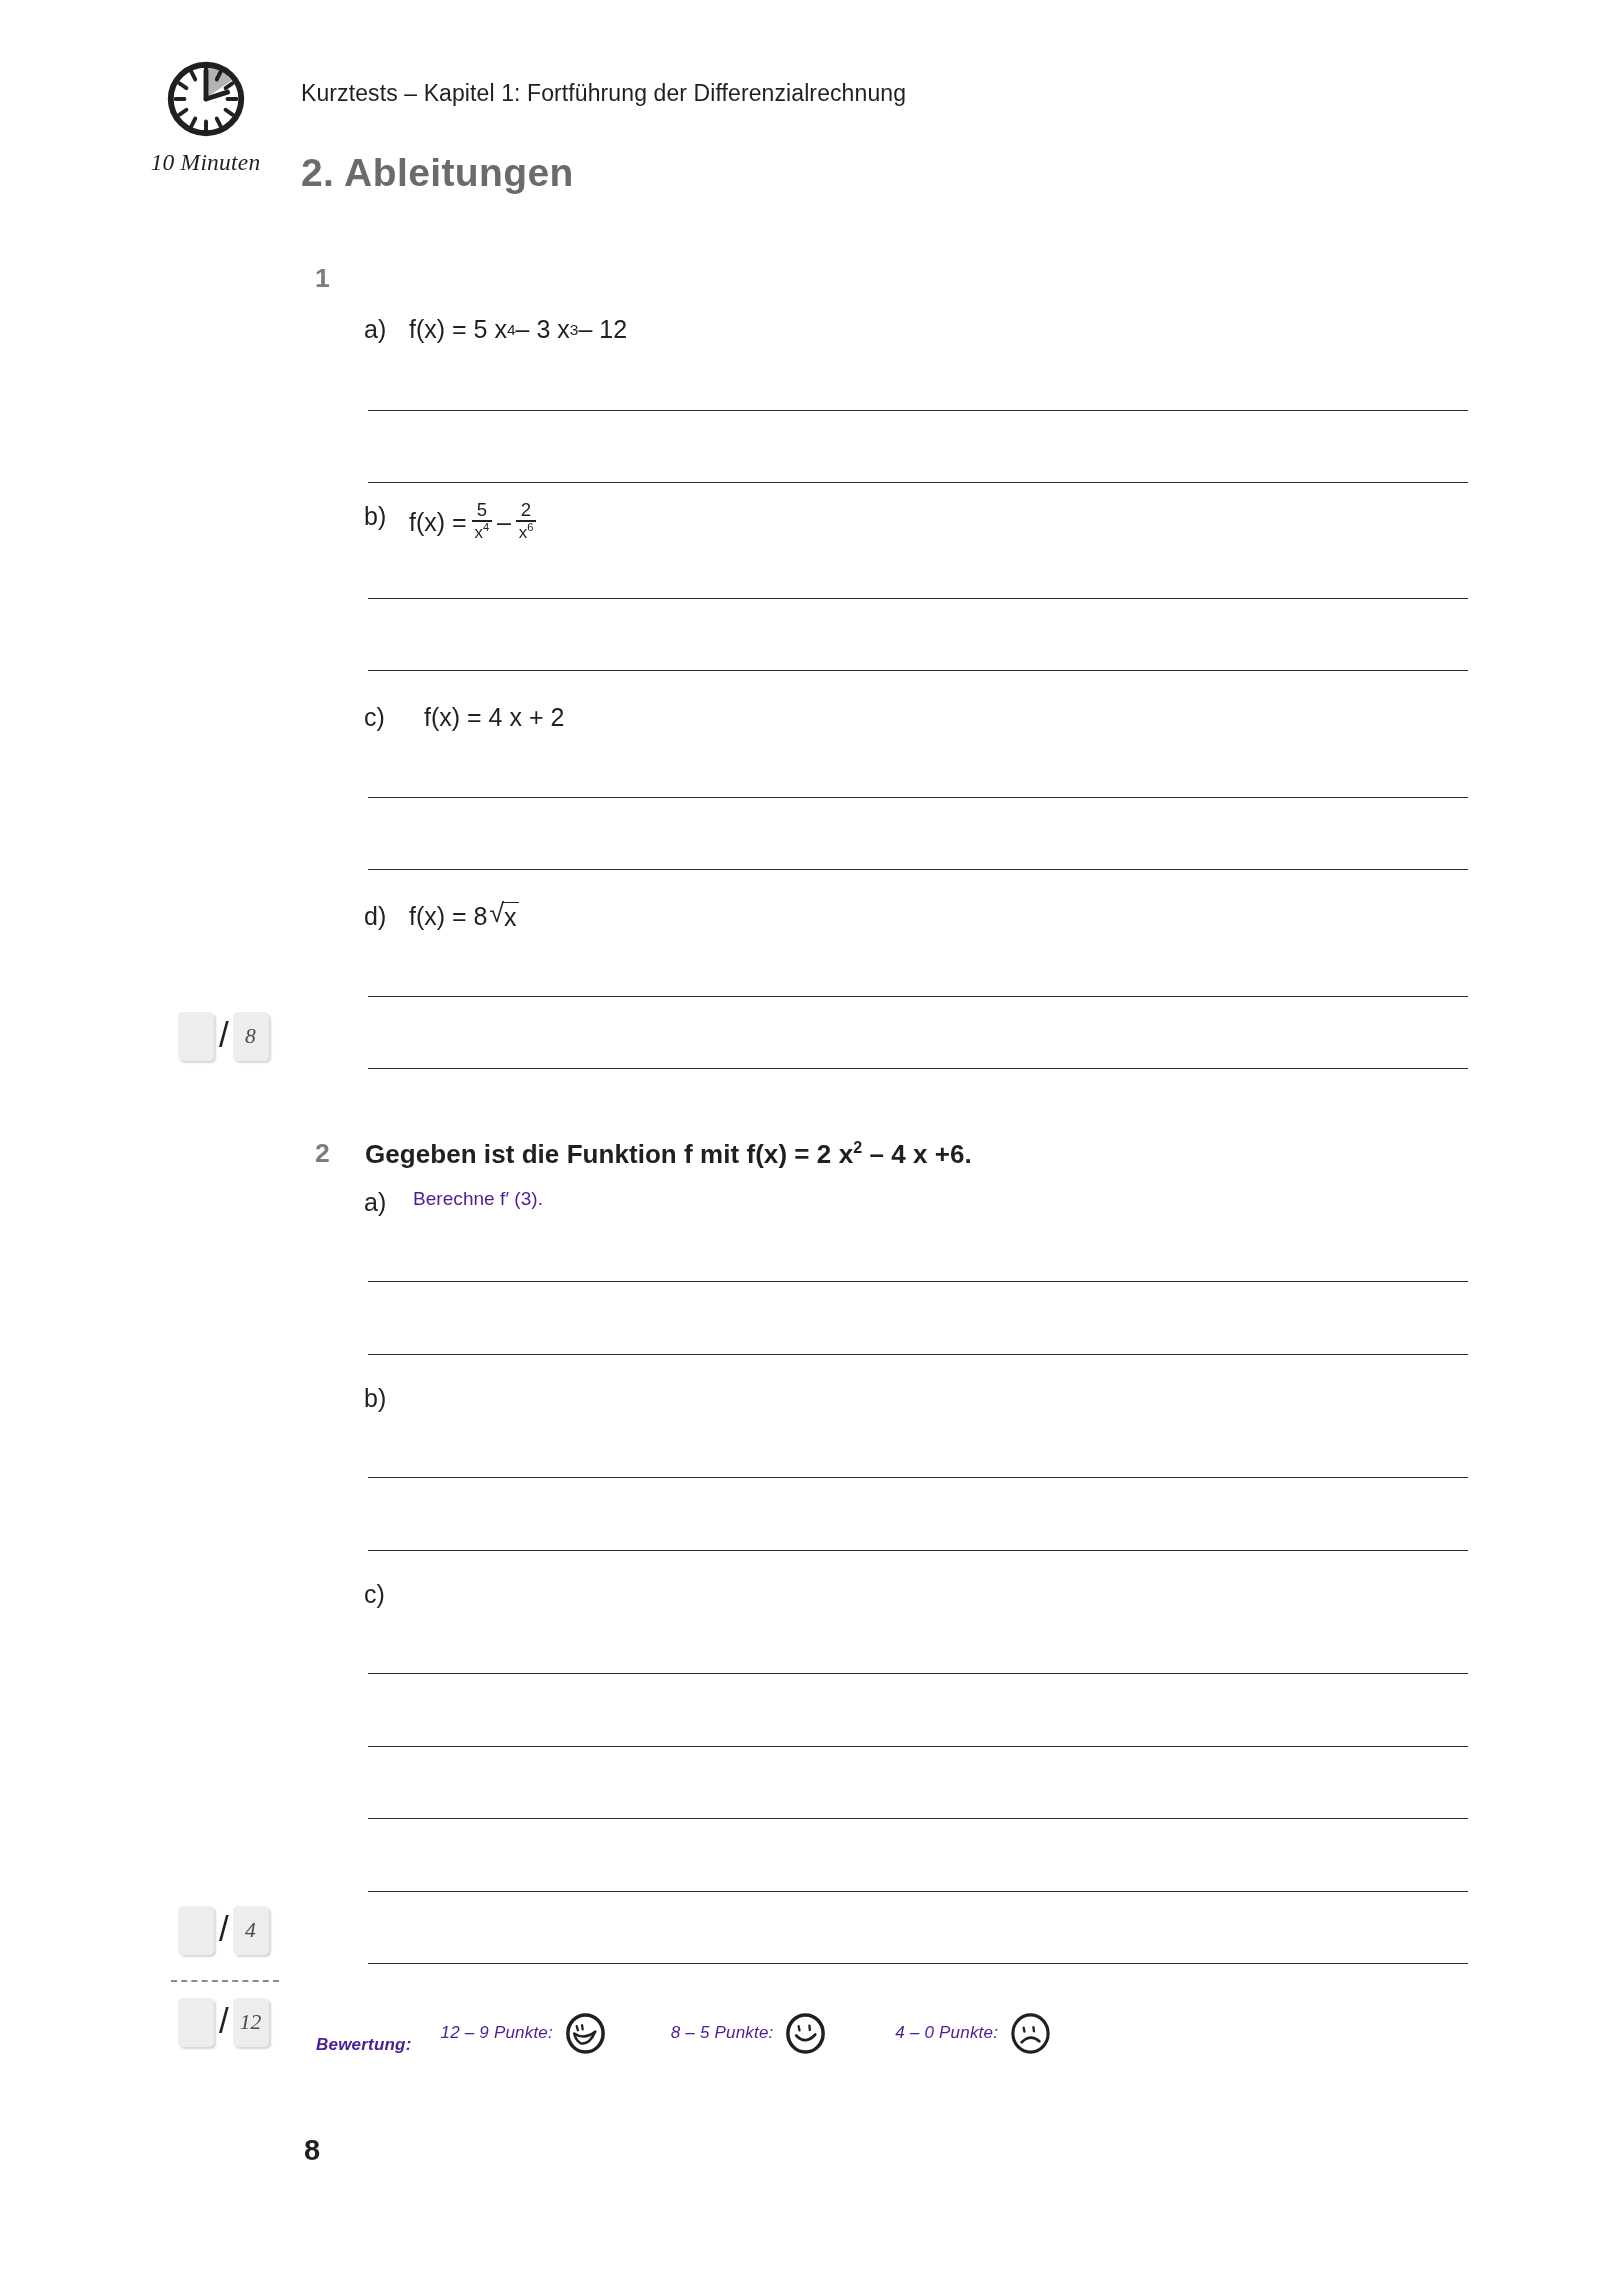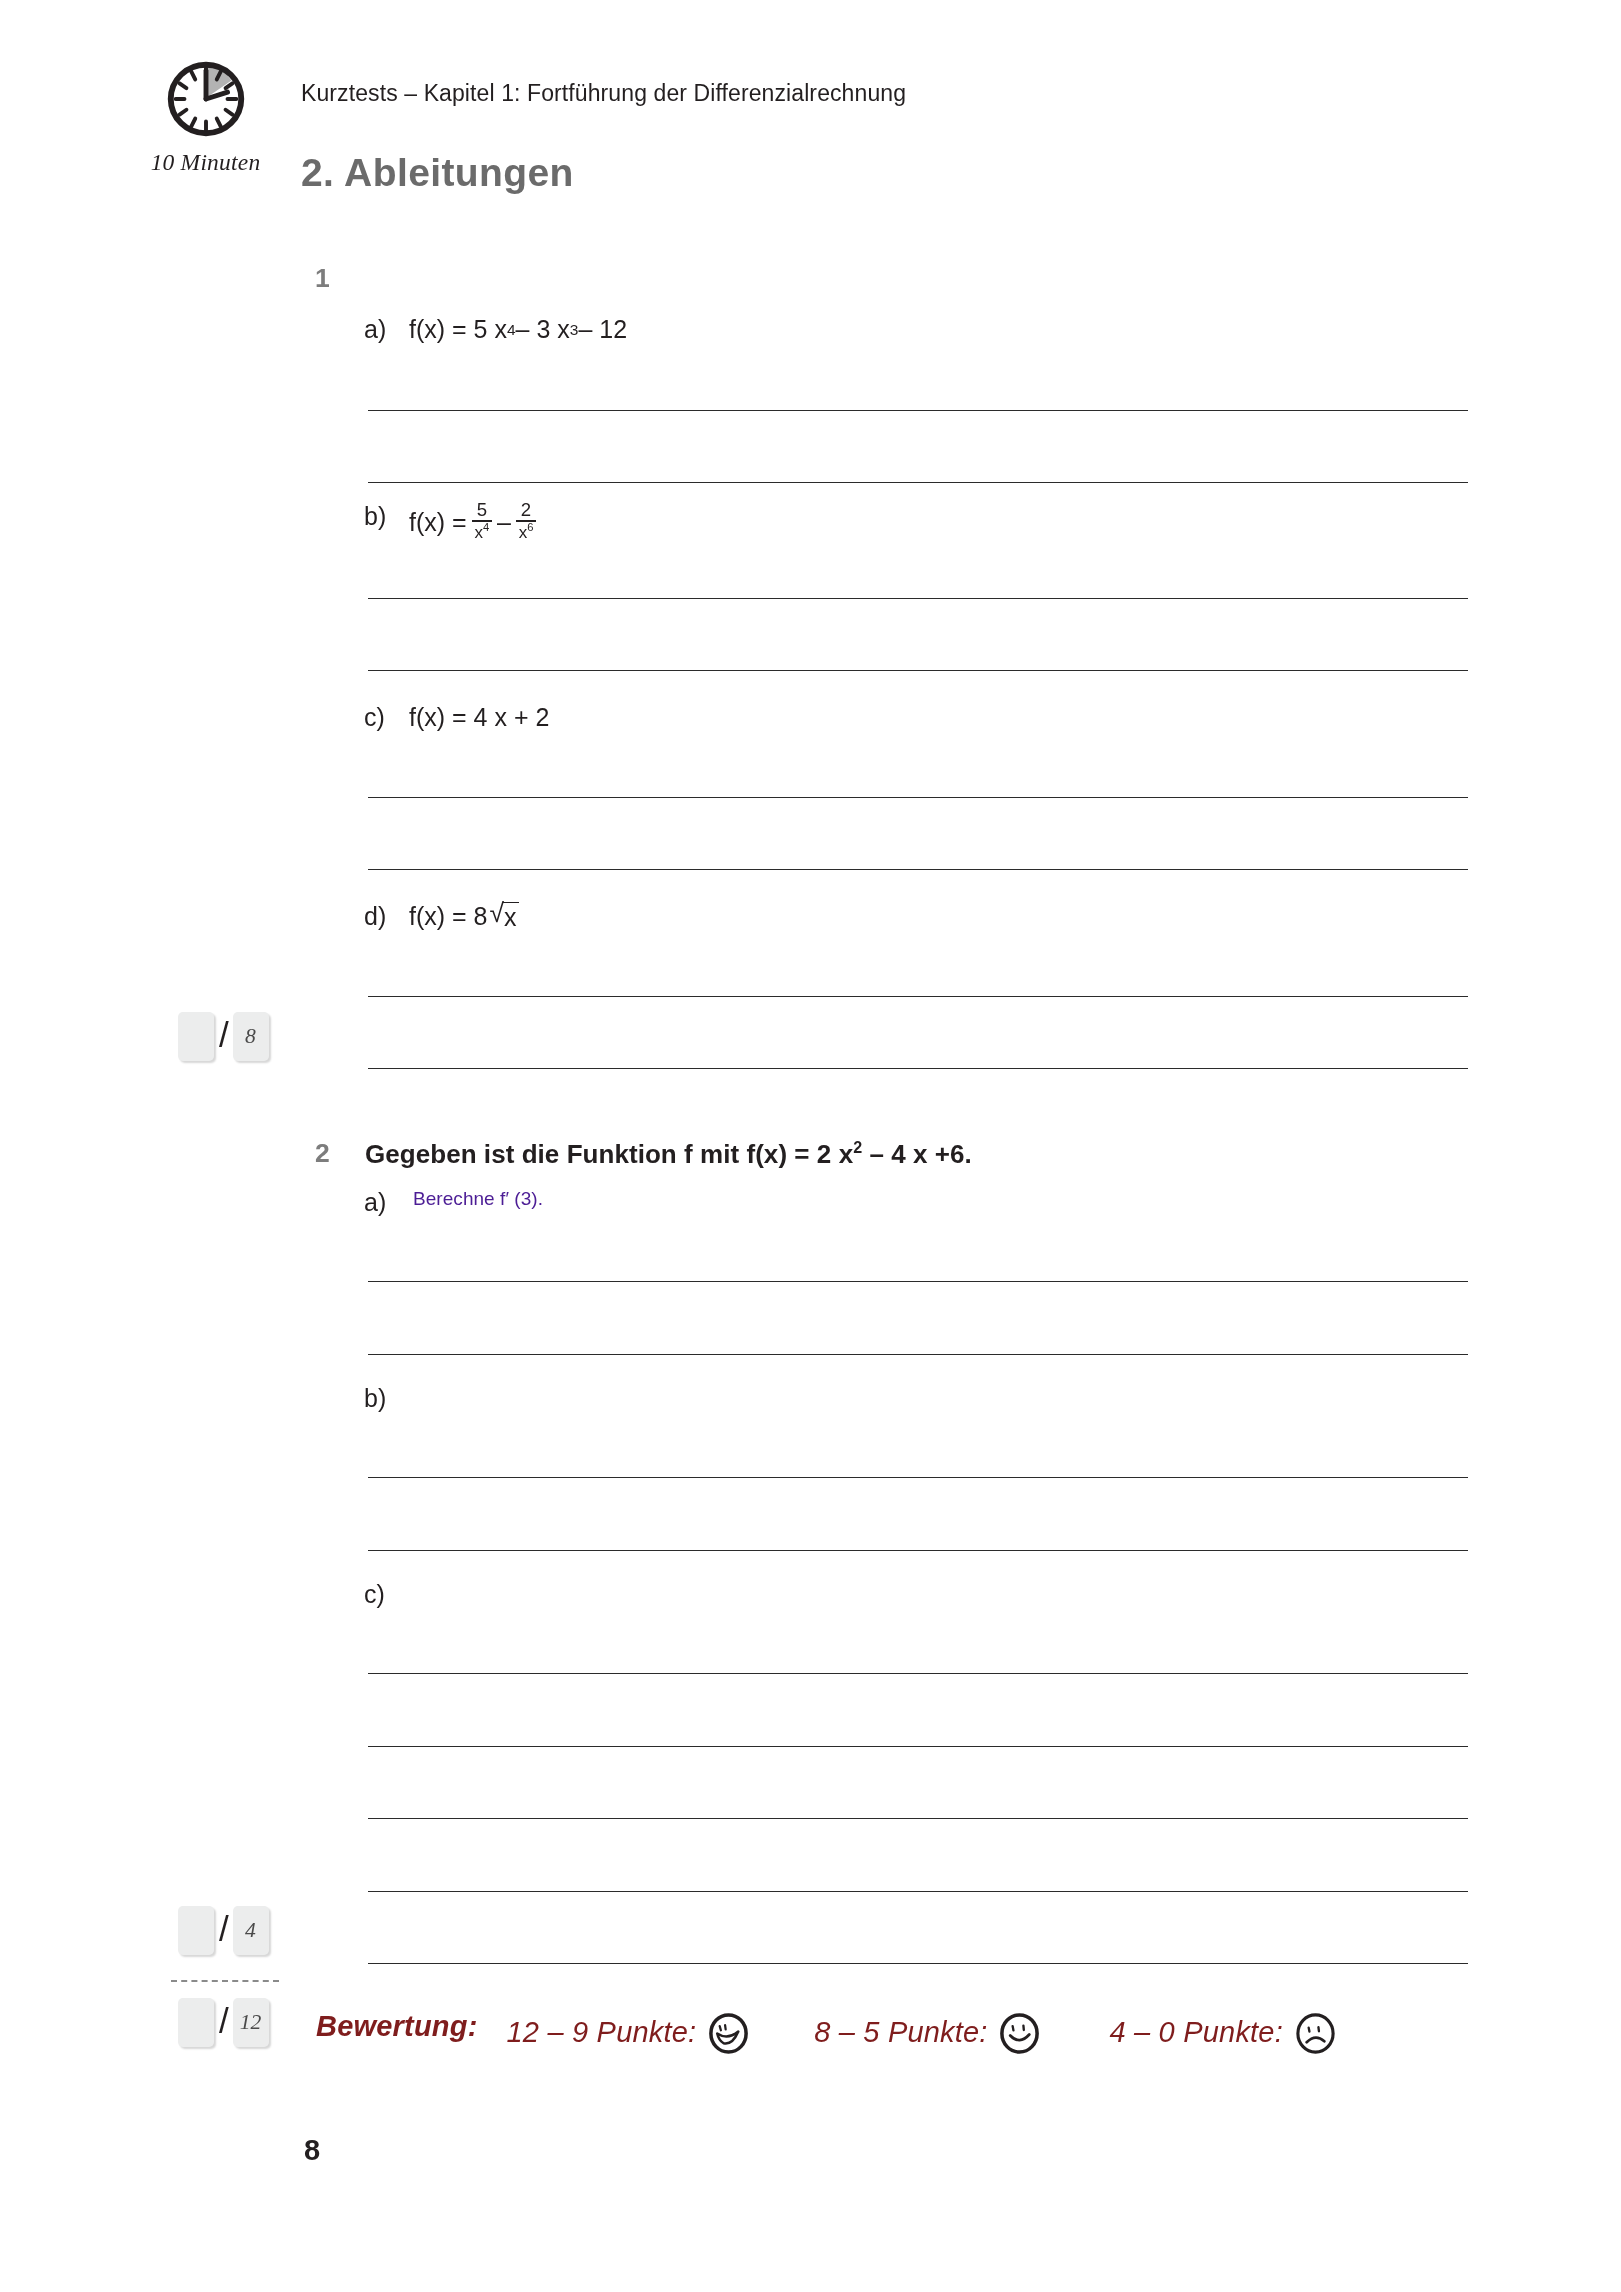--- a/index.html
+++ b/index.html
@@ -153,25 +153,25 @@
     border-top: 2.2px dashed #8a8a8a;
     height: 0;
   }
 
   
   .bewertung {
     position: absolute;
     left: 316px;
     top: 2010px;
     display: flex;
-    align-items: flex-start;
+    align-items: flex-end;
     font-family: "Liberation Sans", sans-serif;
     font-style: italic;
-    font-size: 29px;
-    color: #7f1d1d;
+    font-size: 17px;
+    color: #4c1d95;
   }
   .bewertung .lbl { font-weight: bold; margin-right: 29px; letter-spacing: 0.2px; }
   .bew-item { display: flex; align-items: center; }
   .bew-item .txt { white-space: nowrap; letter-spacing: 0.2px; }
   .bew-item .face { margin-left: 9.8px; display: inline-flex; }
   .gap1 { width: 63px; }
   .gap2 { width: 67px; }
 
   .page-number {
     position: absolute;
@@ -240,21 +240,21 @@
     <span class="frac">
       <span class="num">2</span>
       <span class="bar"></span>
       <span class="den"><span>x</span><sup>6</sup></span>
     </span>
   </div>
   <div class="rule" style="left:368px; top:598px; width:1100px;"></div>
   <div class="rule" style="left:368px; top:670px; width:1100px;"></div>
 
   <div class="sub-label" style="left:364px; top:703px;">c)</div>
-  <div class="formula" style="left:409px; top:703px;">
+  <div class="formula" style="left:424px; top:703px;">
     <span>f(x) = 4 x + 2</span>
   </div>
   <div class="rule" style="left:368px; top:797px; width:1100px;"></div>
   <div class="rule" style="left:368px; top:869px; width:1100px;"></div>
 
   <div class="sub-label" style="left:364px; top:902px;">d)</div>
   <div class="formula" style="left:409px; top:902px;">
     <span>f(x) = 8</span>
     <span class="sqrt">
       <span class="sign">√</span>

